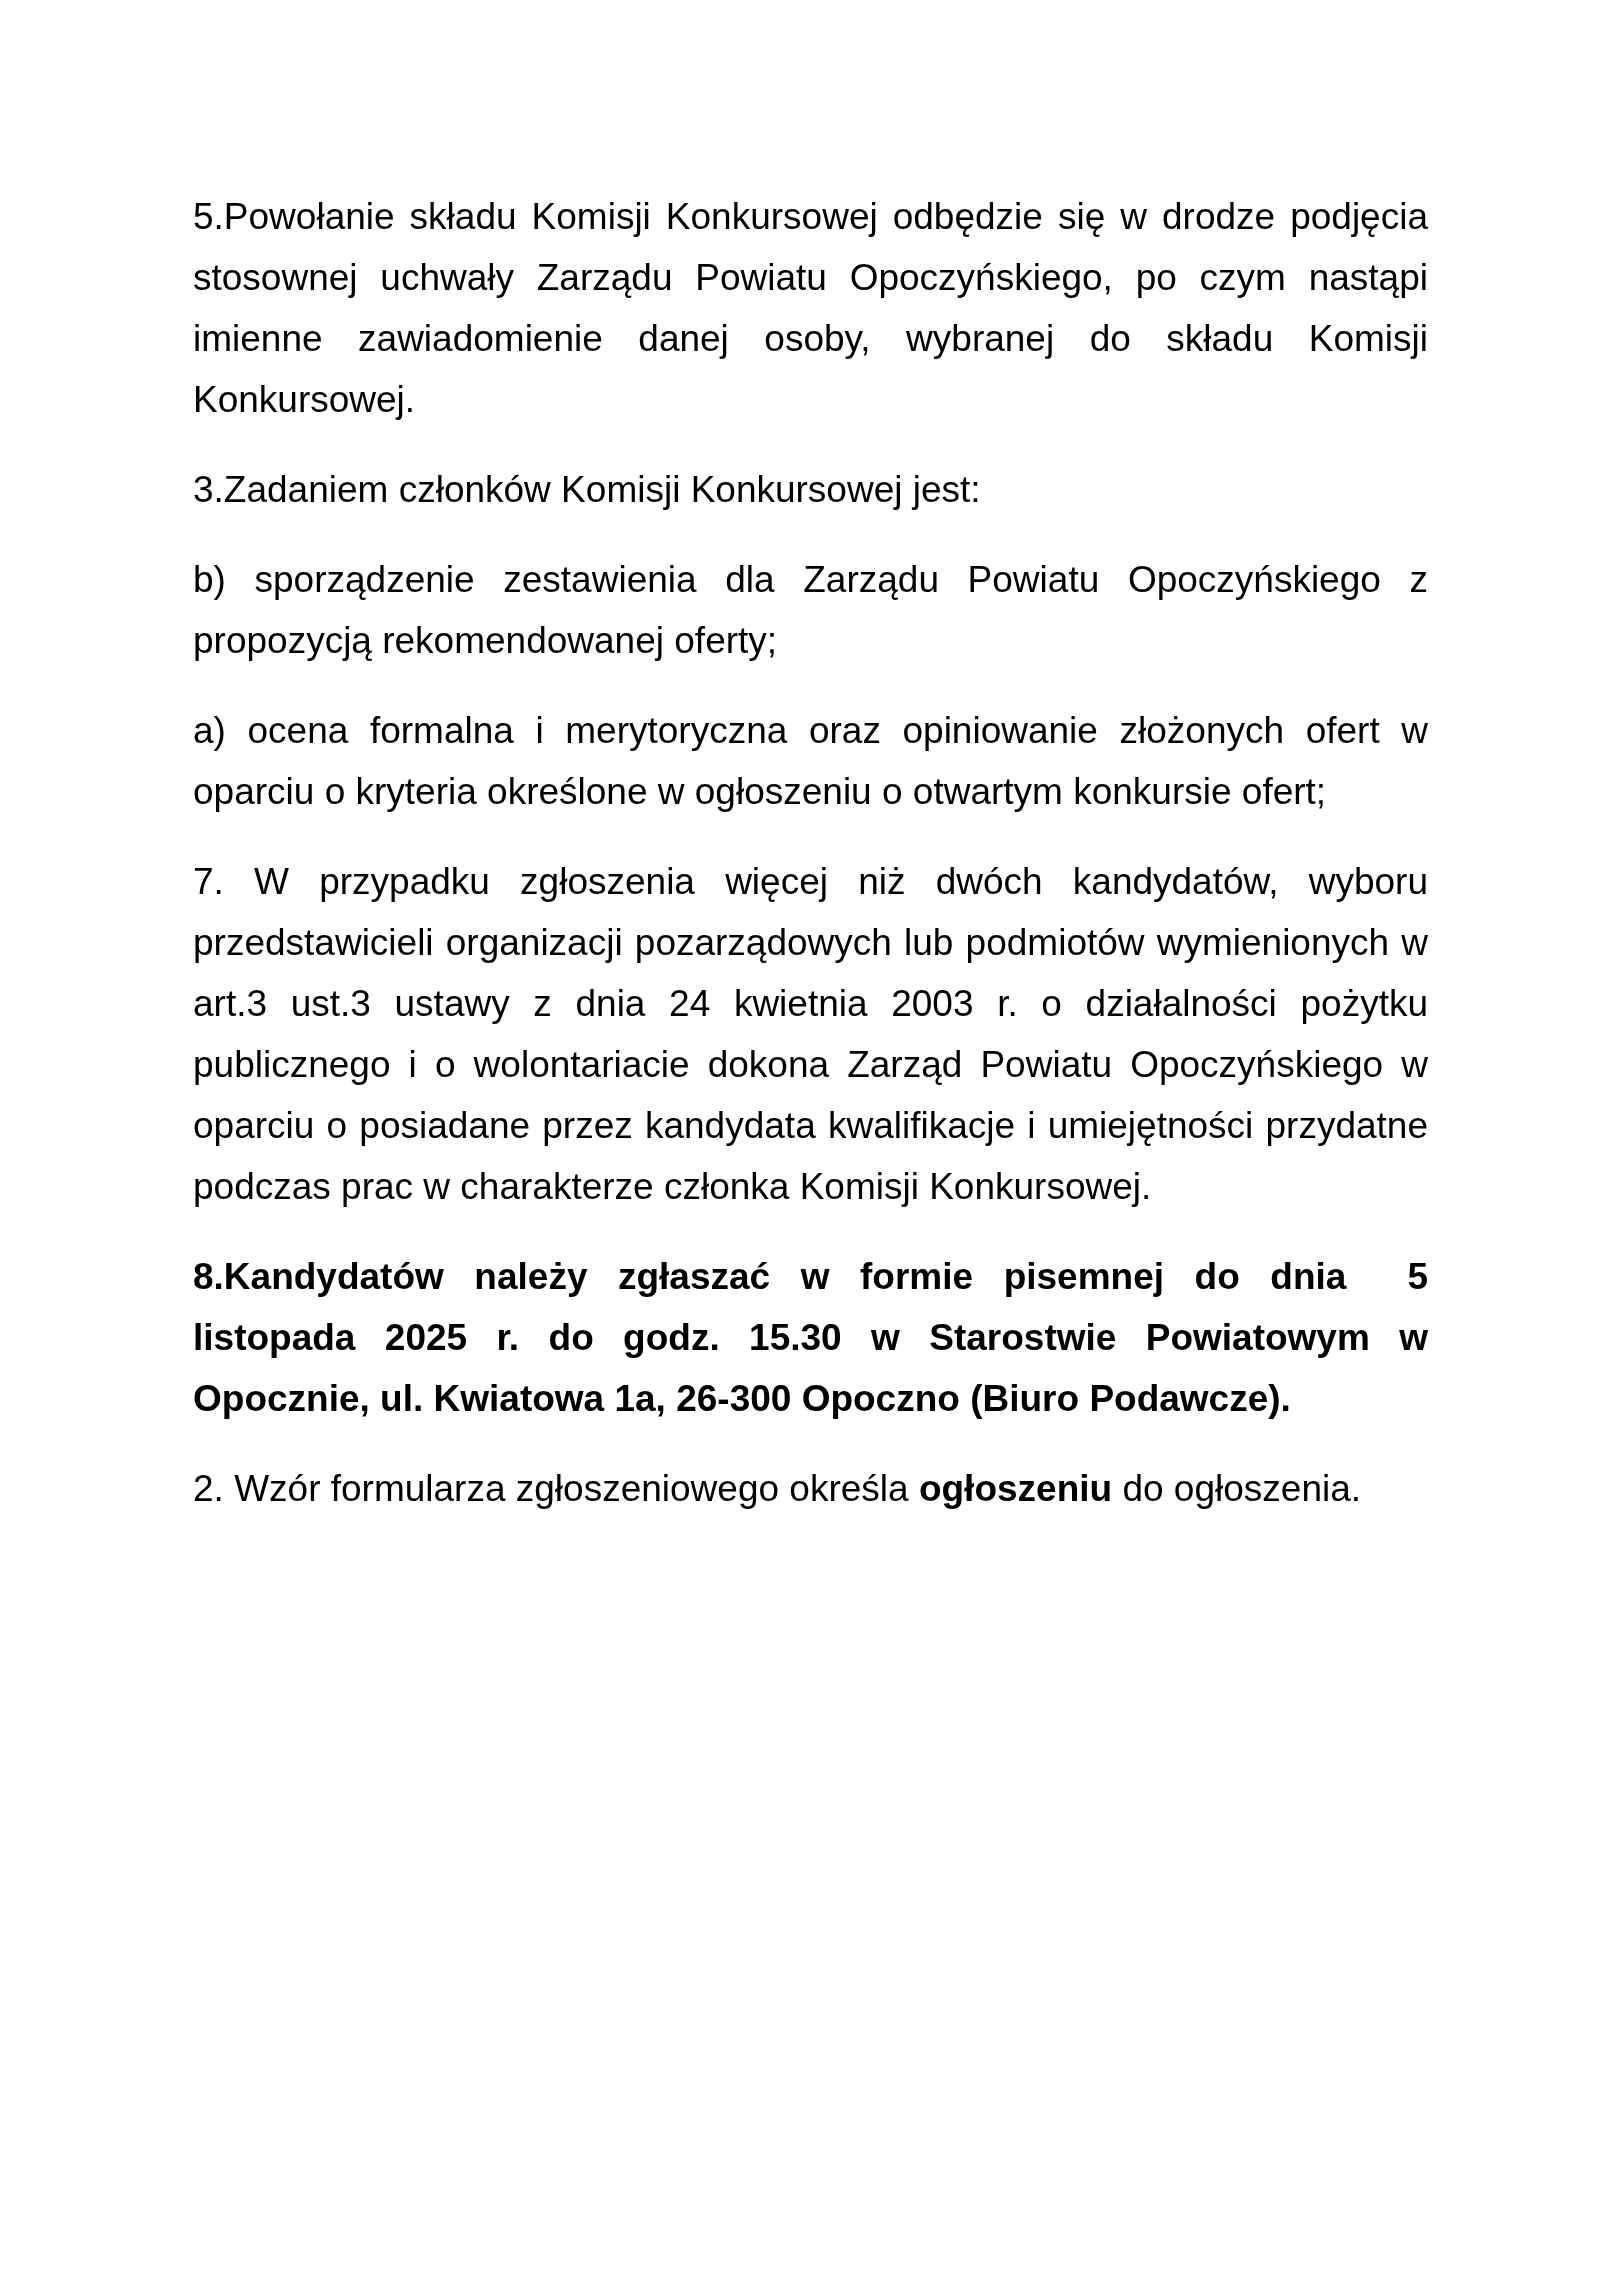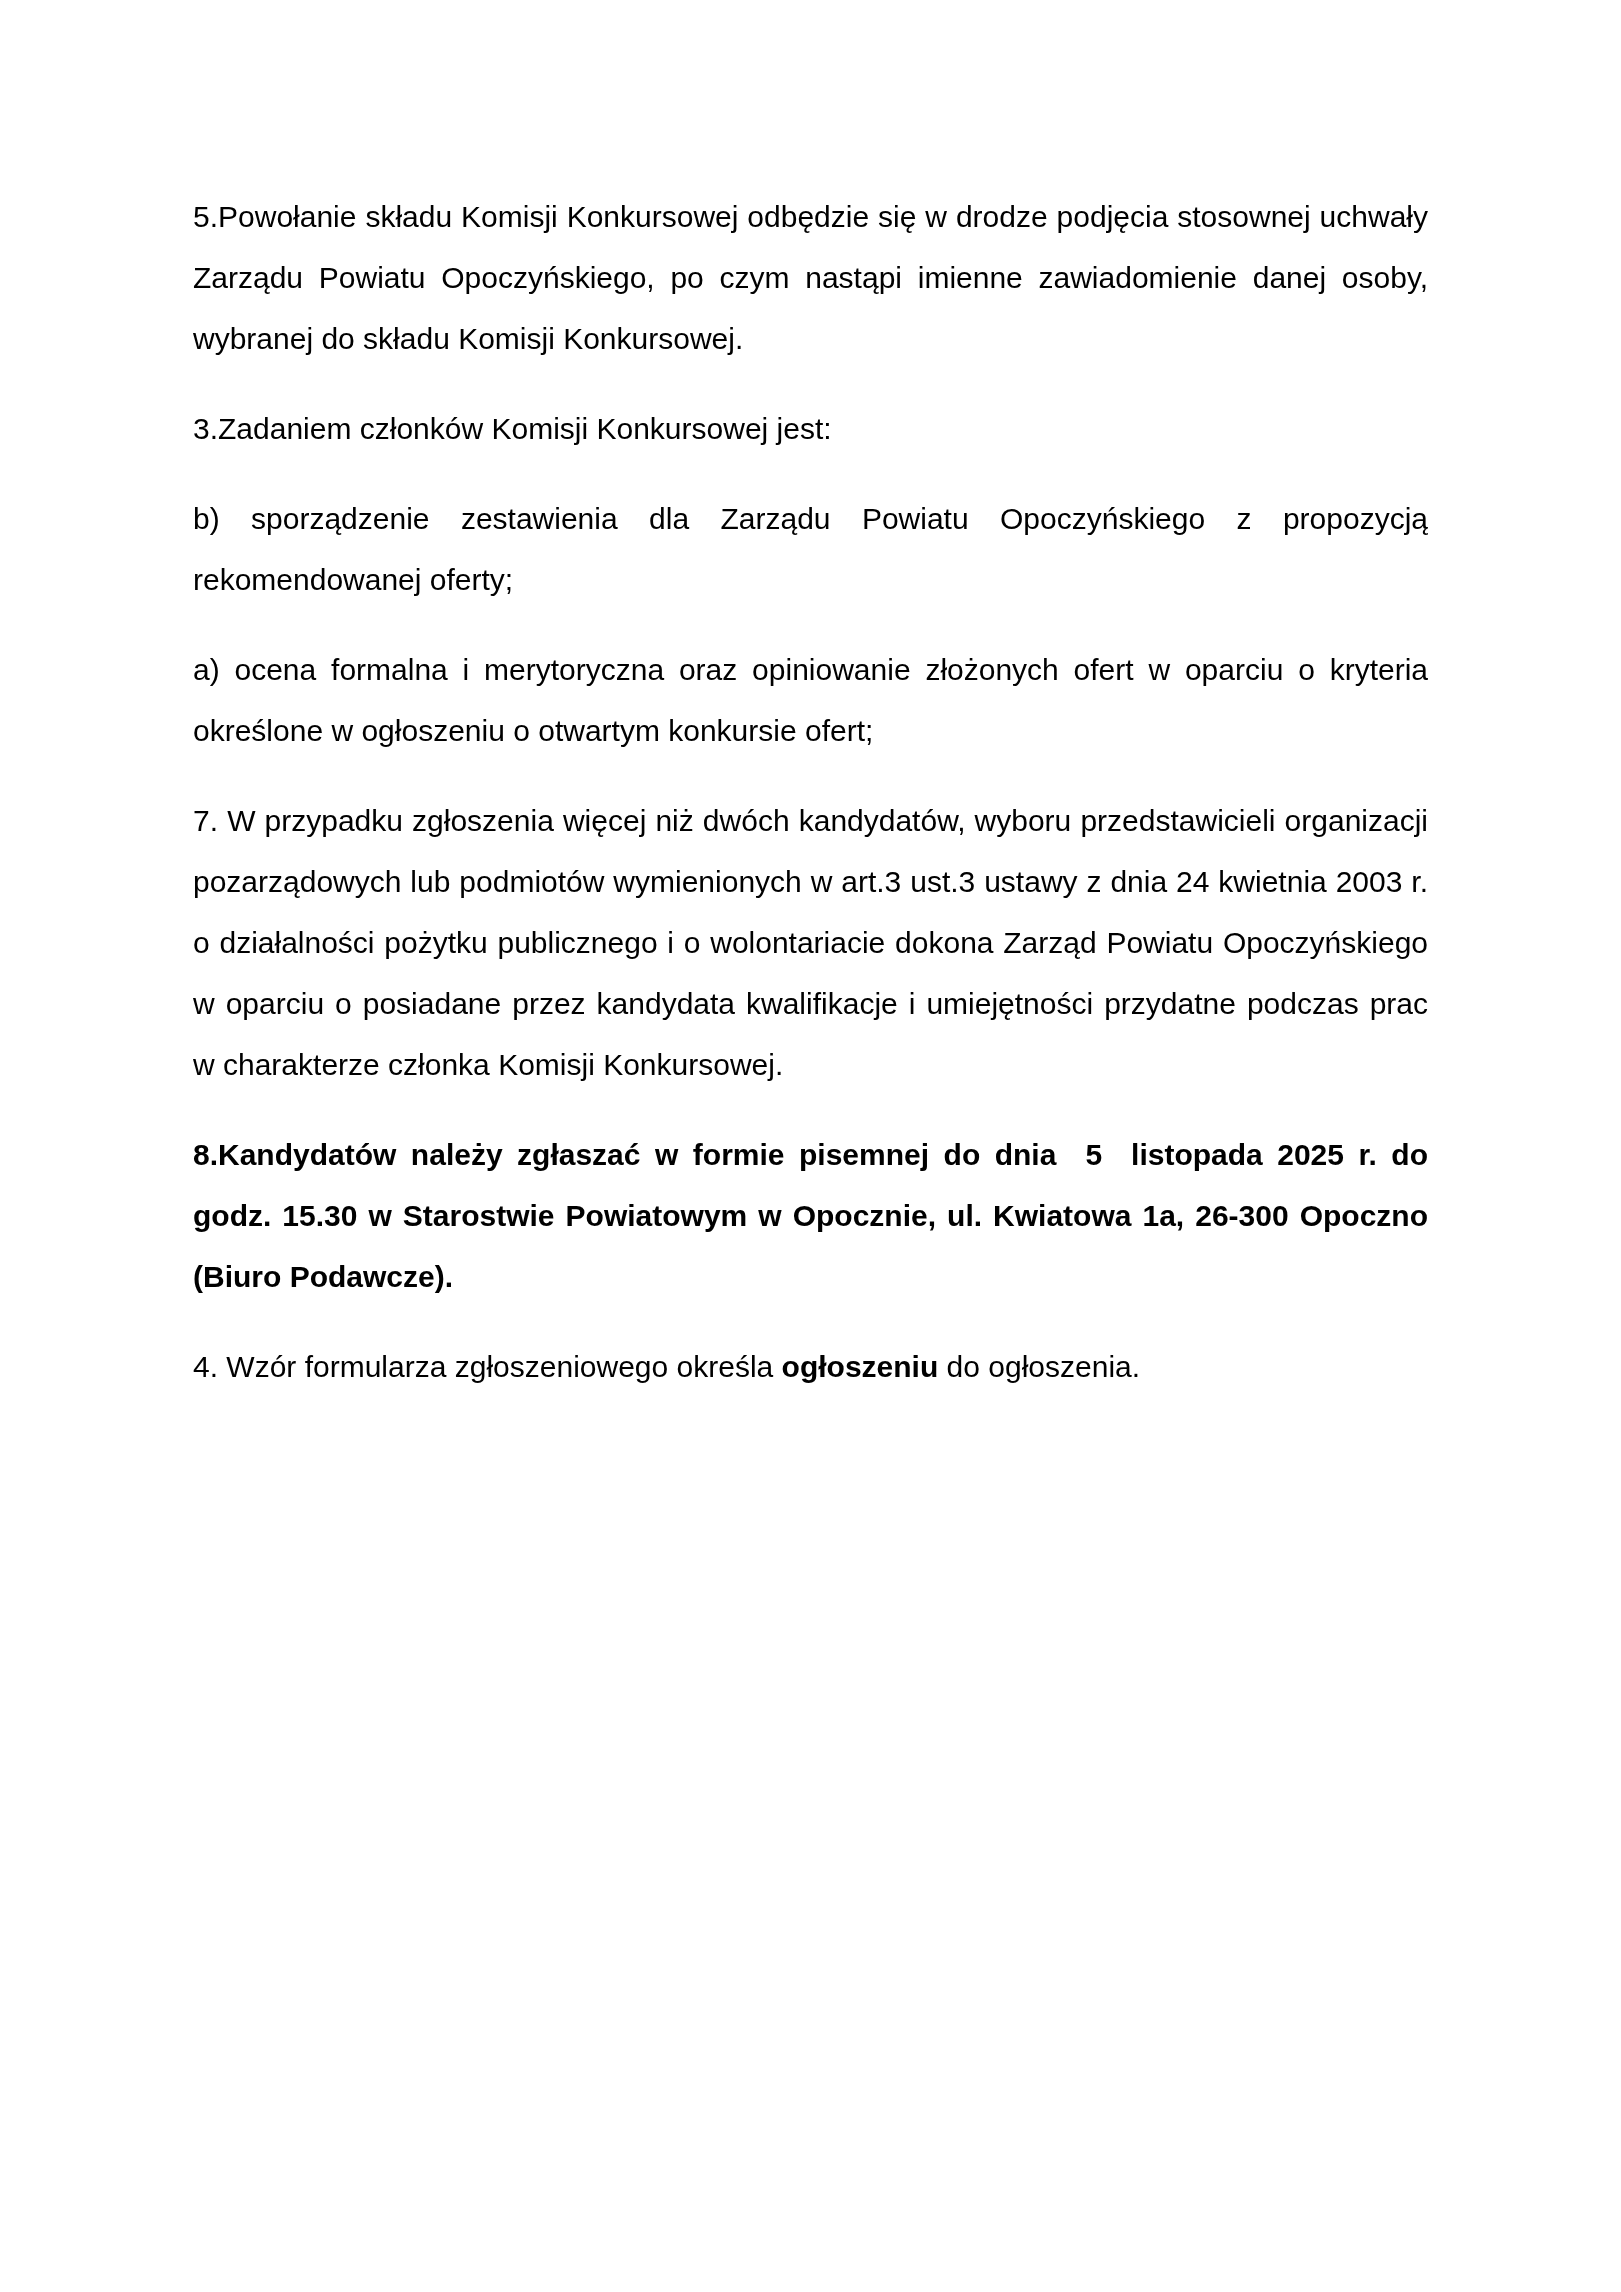--- a/index.html
+++ b/index.html
@@ -14,21 +14,21 @@
     height: 2293px;
     background: #ffffff;
     color: #000000;
     font-family: "Liberation Sans", sans-serif;
     box-sizing: border-box;
     padding: 186px 193px 0 193px;
     overflow: hidden;
   }
   .page p {
     margin: 0 0 29px 0;
-    font-size: 30px;
+    font-size: 37px;
     line-height: 61px;
     color: #000000;
   }
   .just {
     text-align: justify;
     text-justify: inter-word;
   }
   .bold {
     font-weight: bold;
   }
@@ -48,17 +48,17 @@
   <p class="just">b) sporządzenie zestawienia dla Zarządu Powiatu Opoczyńskiego z propozycją rekomendowanej oferty;</p>
 
   <p class="just">a) ocena formalna i merytoryczna oraz opiniowanie złożonych ofert w oparciu o kryteria określone w ogłoszeniu o otwartym konkursie ofert;</p>
 
 
   <p class="just">7. W przypadku zgłoszenia więcej niż dwóch kandydatów, wyboru przedstawicieli organizacji pozarządowych lub podmiotów wymienionych w art.3 ust.3 ustawy z dnia 24 kwietnia 2003 r. o działalności pożytku publicznego i o wolontariacie dokona Zarząd Powiatu Opoczyńskiego w oparciu o posiadane przez kandydata kwalifikacje i umiejętności przydatne podczas prac w charakterze członka Komisji Konkursowej.</p>
 
   <p class="just bold keep-spaces">8.Kandydatów należy zgłaszać w formie pisemnej do dnia  5  listopada 2025 r. do godz. 15.30 w Starostwie Powiatowym w Opocznie, ul. Kwiatowa 1a, 26-300 Opoczno (Biuro Podawcze).</p>
 
   <p>
-    <span>4. Wzór formularza zgłoszeniowego określa </span><span class="bold">ogłoszeniu</span><span> do ogłoszenia.</span>
+    <span>2. Wzór formularza zgłoszeniowego określa </span><span class="bold">ogłoszeniu</span><span> do ogłoszenia.</span>
   </p>
 
 </div>
 
 
 </body></html>

